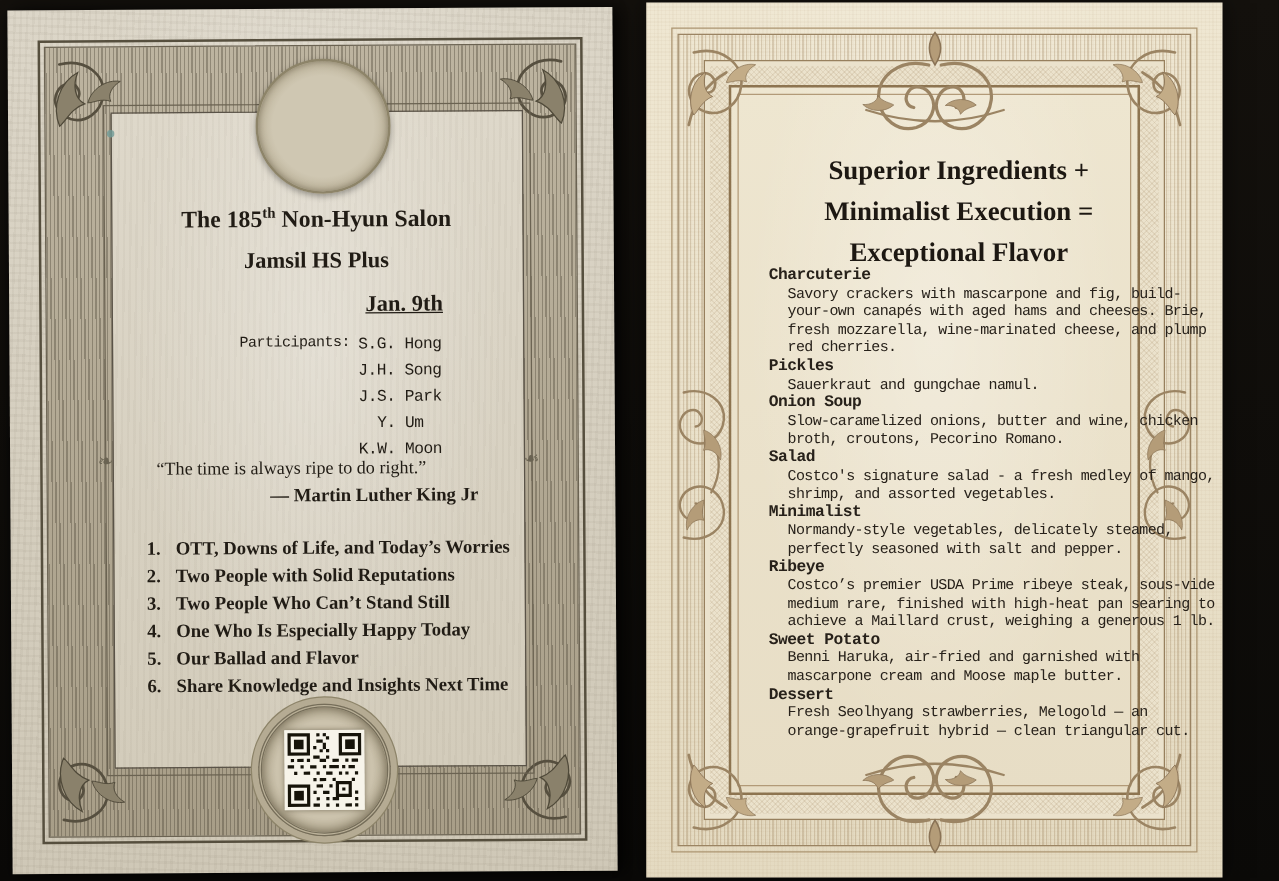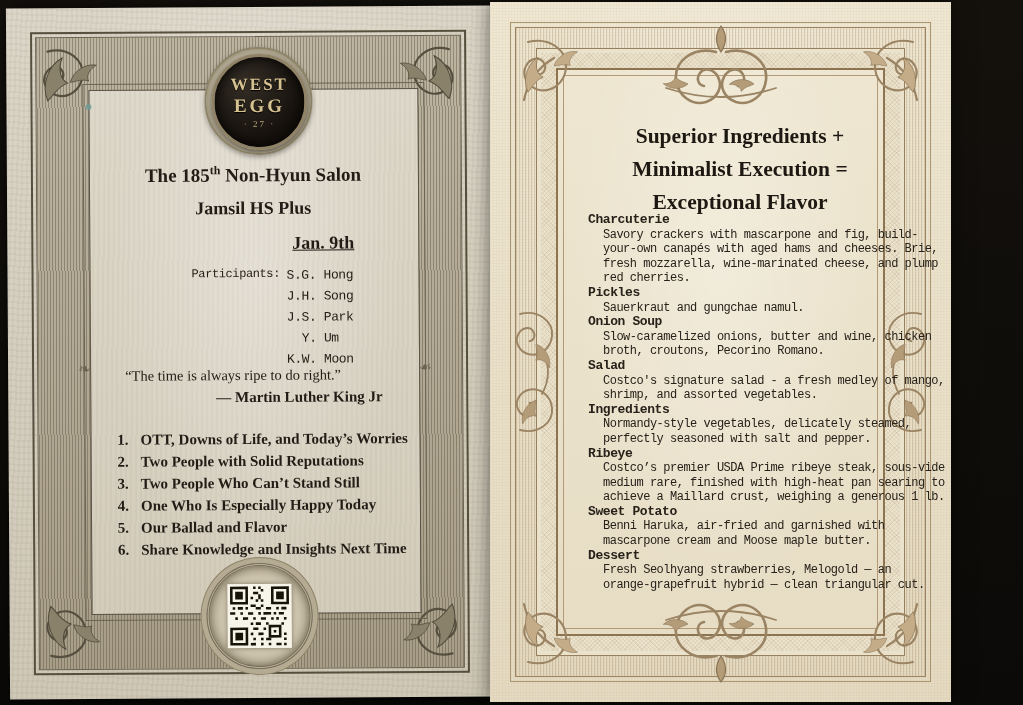--- a/index.html
+++ b/index.html
@@ -70,21 +70,21 @@
   .a-num{width:36px;text-align:right;padding-right:12px;flex:none;}
 
   .medallion{position:absolute;left:197px;top:556px;width:100px;height:100px;border-radius:50%;
     background:radial-gradient(circle,#ccc3ad 55%,#b0a68c 82%,#978c72);
     border:3px double #756d59;box-shadow:0 0 0 5px #b5ab93, 0 0 0 6px #8d8469,
       inset 0 0 9px rgba(60,50,30,.65);
     display:flex;align-items:center;justify-content:center;}
   .qr{width:64px;height:64px;background:#f7f4ea;box-shadow:0 0 4px rgba(50,40,20,.5);}
 
   
-  .card-right{position:absolute;left:490px;top:2px;width:461px;height:700px;
+  .card-right{position:absolute;left:517px;top:2px;width:461px;height:700px;
     background:
       radial-gradient(ellipse at 50% 40%, rgba(255,255,255,.30), rgba(255,255,255,0) 65%),
       repeating-linear-gradient(90deg, rgba(160,130,90,.05) 0 1px, rgba(0,0,0,0) 1px 3px),
       repeating-linear-gradient(0deg, rgba(160,130,90,.05) 0 1px, rgba(0,0,0,0) 1px 3px),
       linear-gradient(180deg,#efe7d2,#e4dac1);
     box-shadow:0 0 18px rgba(0,0,0,.55);}
   .rf-l1{position:absolute;inset:20px;border:1px solid #ab9470;}
   .rf-band1{position:absolute;inset:25px;border:1px solid #9b8463;
     background:repeating-linear-gradient(90deg, rgba(150,120,80,.28) 0 1px, rgba(0,0,0,0) 1px 3px);}
   .rf-cover1{position:absolute;inset:46px;border:1px solid #97805e;background:#ebe2cc;}
@@ -167,25 +167,20 @@
         <use href="#leaf" transform="translate(32,42) rotate(-14) scale(0.55)"></use>
       </g>
     </svg>
 
     <div class="lf-cover"></div>
     <div class="lf-dot-teal"></div>
     <div class="lf-fleuron l">❧</div>
     <div class="lf-fleuron r">❧</div>
 
     <div class="badge-ring"></div>
-    <div class="badge">
-      <div class="b-west">WEST</div>
-      <div class="b-egg">EGG</div>
-      <div class="b-year">· 27 ·</div>
-    </div>
 
     <div class="lf-title"><span>The 185</span><sup>th</sup><span> Non-Hyun Salon</span></div>
     <div class="lf-subtitle">Jamsil HS Plus</div>
     <div class="lf-date">Jan. 9th</div>
 
     <div class="lf-part-label mono">Participants:</div>
     <div class="lf-part-values mono">
       <div>S.G. Hong</div>
       <div>J.H. Song</div>
       <div>J.S. Park</div>
@@ -360,21 +355,21 @@
       <div class="m-l">Sauerkraut and gungchae namul.</div>
 
       <div class="m-h">Onion Soup</div>
       <div class="m-l">Slow-caramelized onions, butter and wine, chicken</div>
       <div class="m-l">broth, croutons, Pecorino Romano.</div>
 
       <div class="m-h">Salad</div>
       <div class="m-l">Costco's signature salad - a fresh medley of mango,</div>
       <div class="m-l">shrimp, and assorted vegetables.</div>
 
-      <div class="m-h">Ingredients</div>
+      <div class="m-h">Minimalist</div>
       <div class="m-l">Normandy-style vegetables, delicately steamed,</div>
       <div class="m-l">perfectly seasoned with salt and pepper.</div>
 
       <div class="m-h">Ribeye</div>
       <div class="m-l">Costco’s premier USDA Prime ribeye steak, sous-vide</div>
       <div class="m-l">medium rare, finished with high-heat pan searing to</div>
       <div class="m-l">achieve a Maillard crust, weighing a generous 1 lb.</div>
 
       <div class="m-h">Sweet Potato</div>
       <div class="m-l">Benni Haruka, air-fried and garnished with</div>

